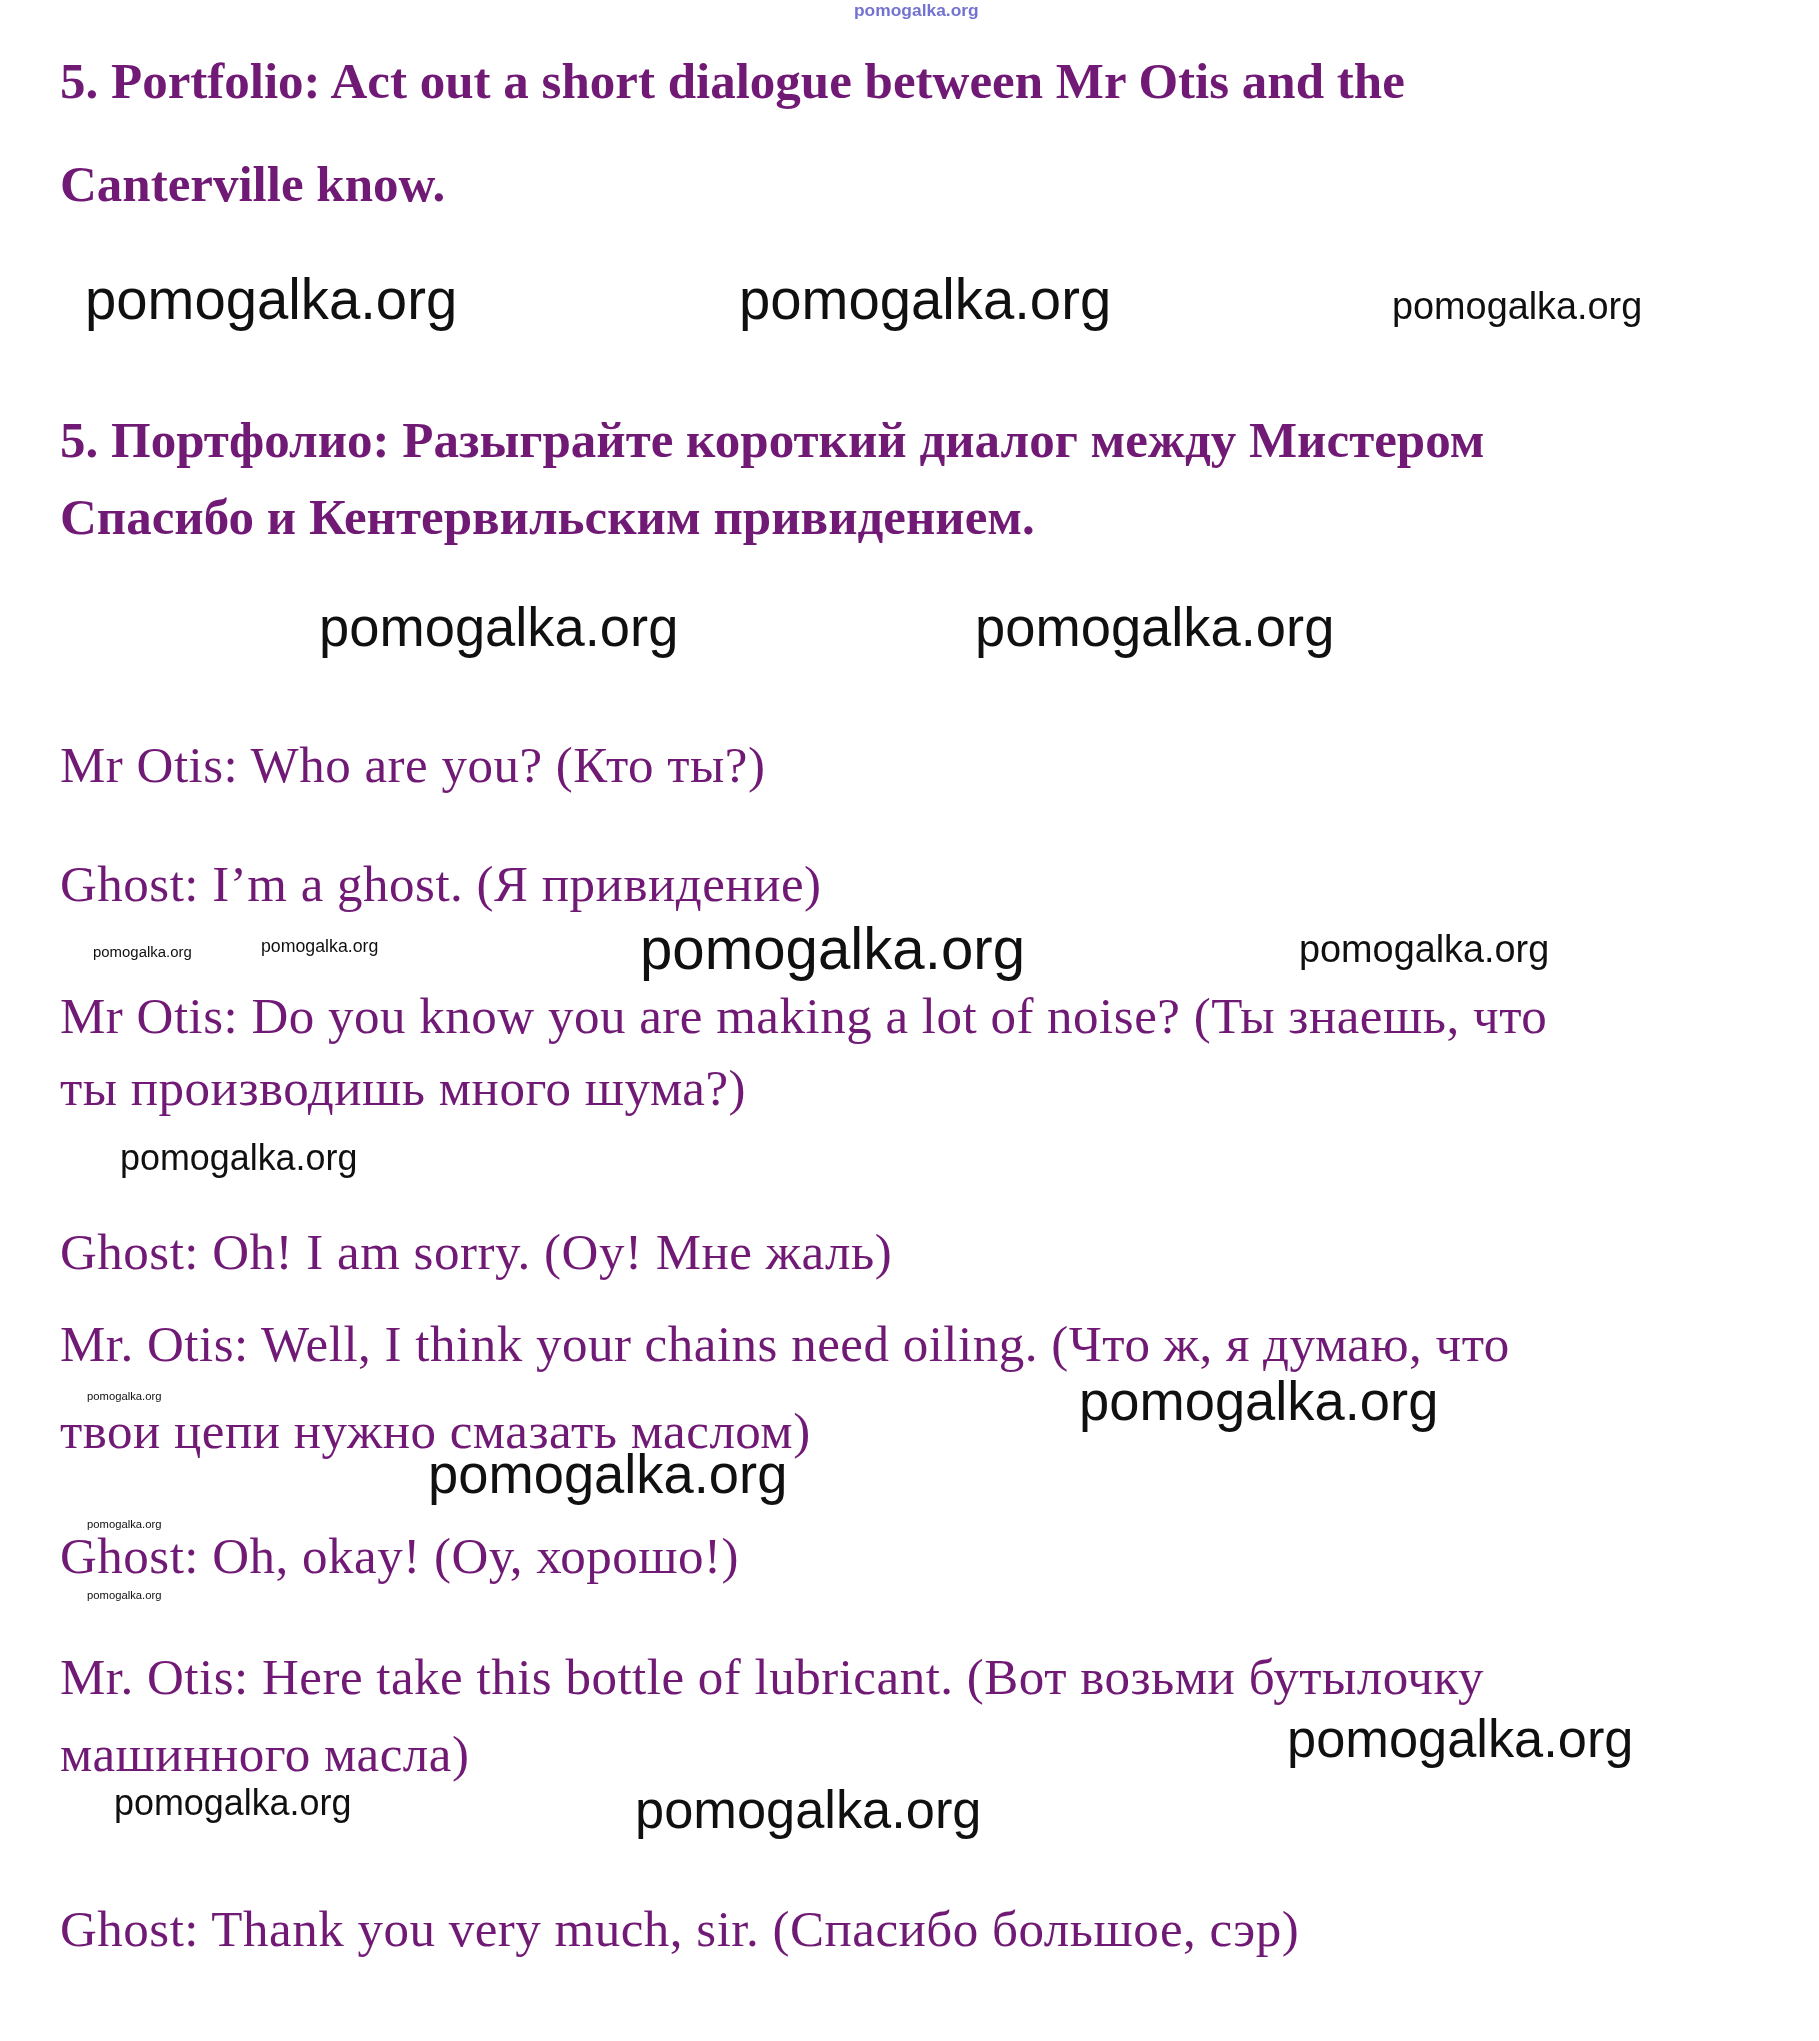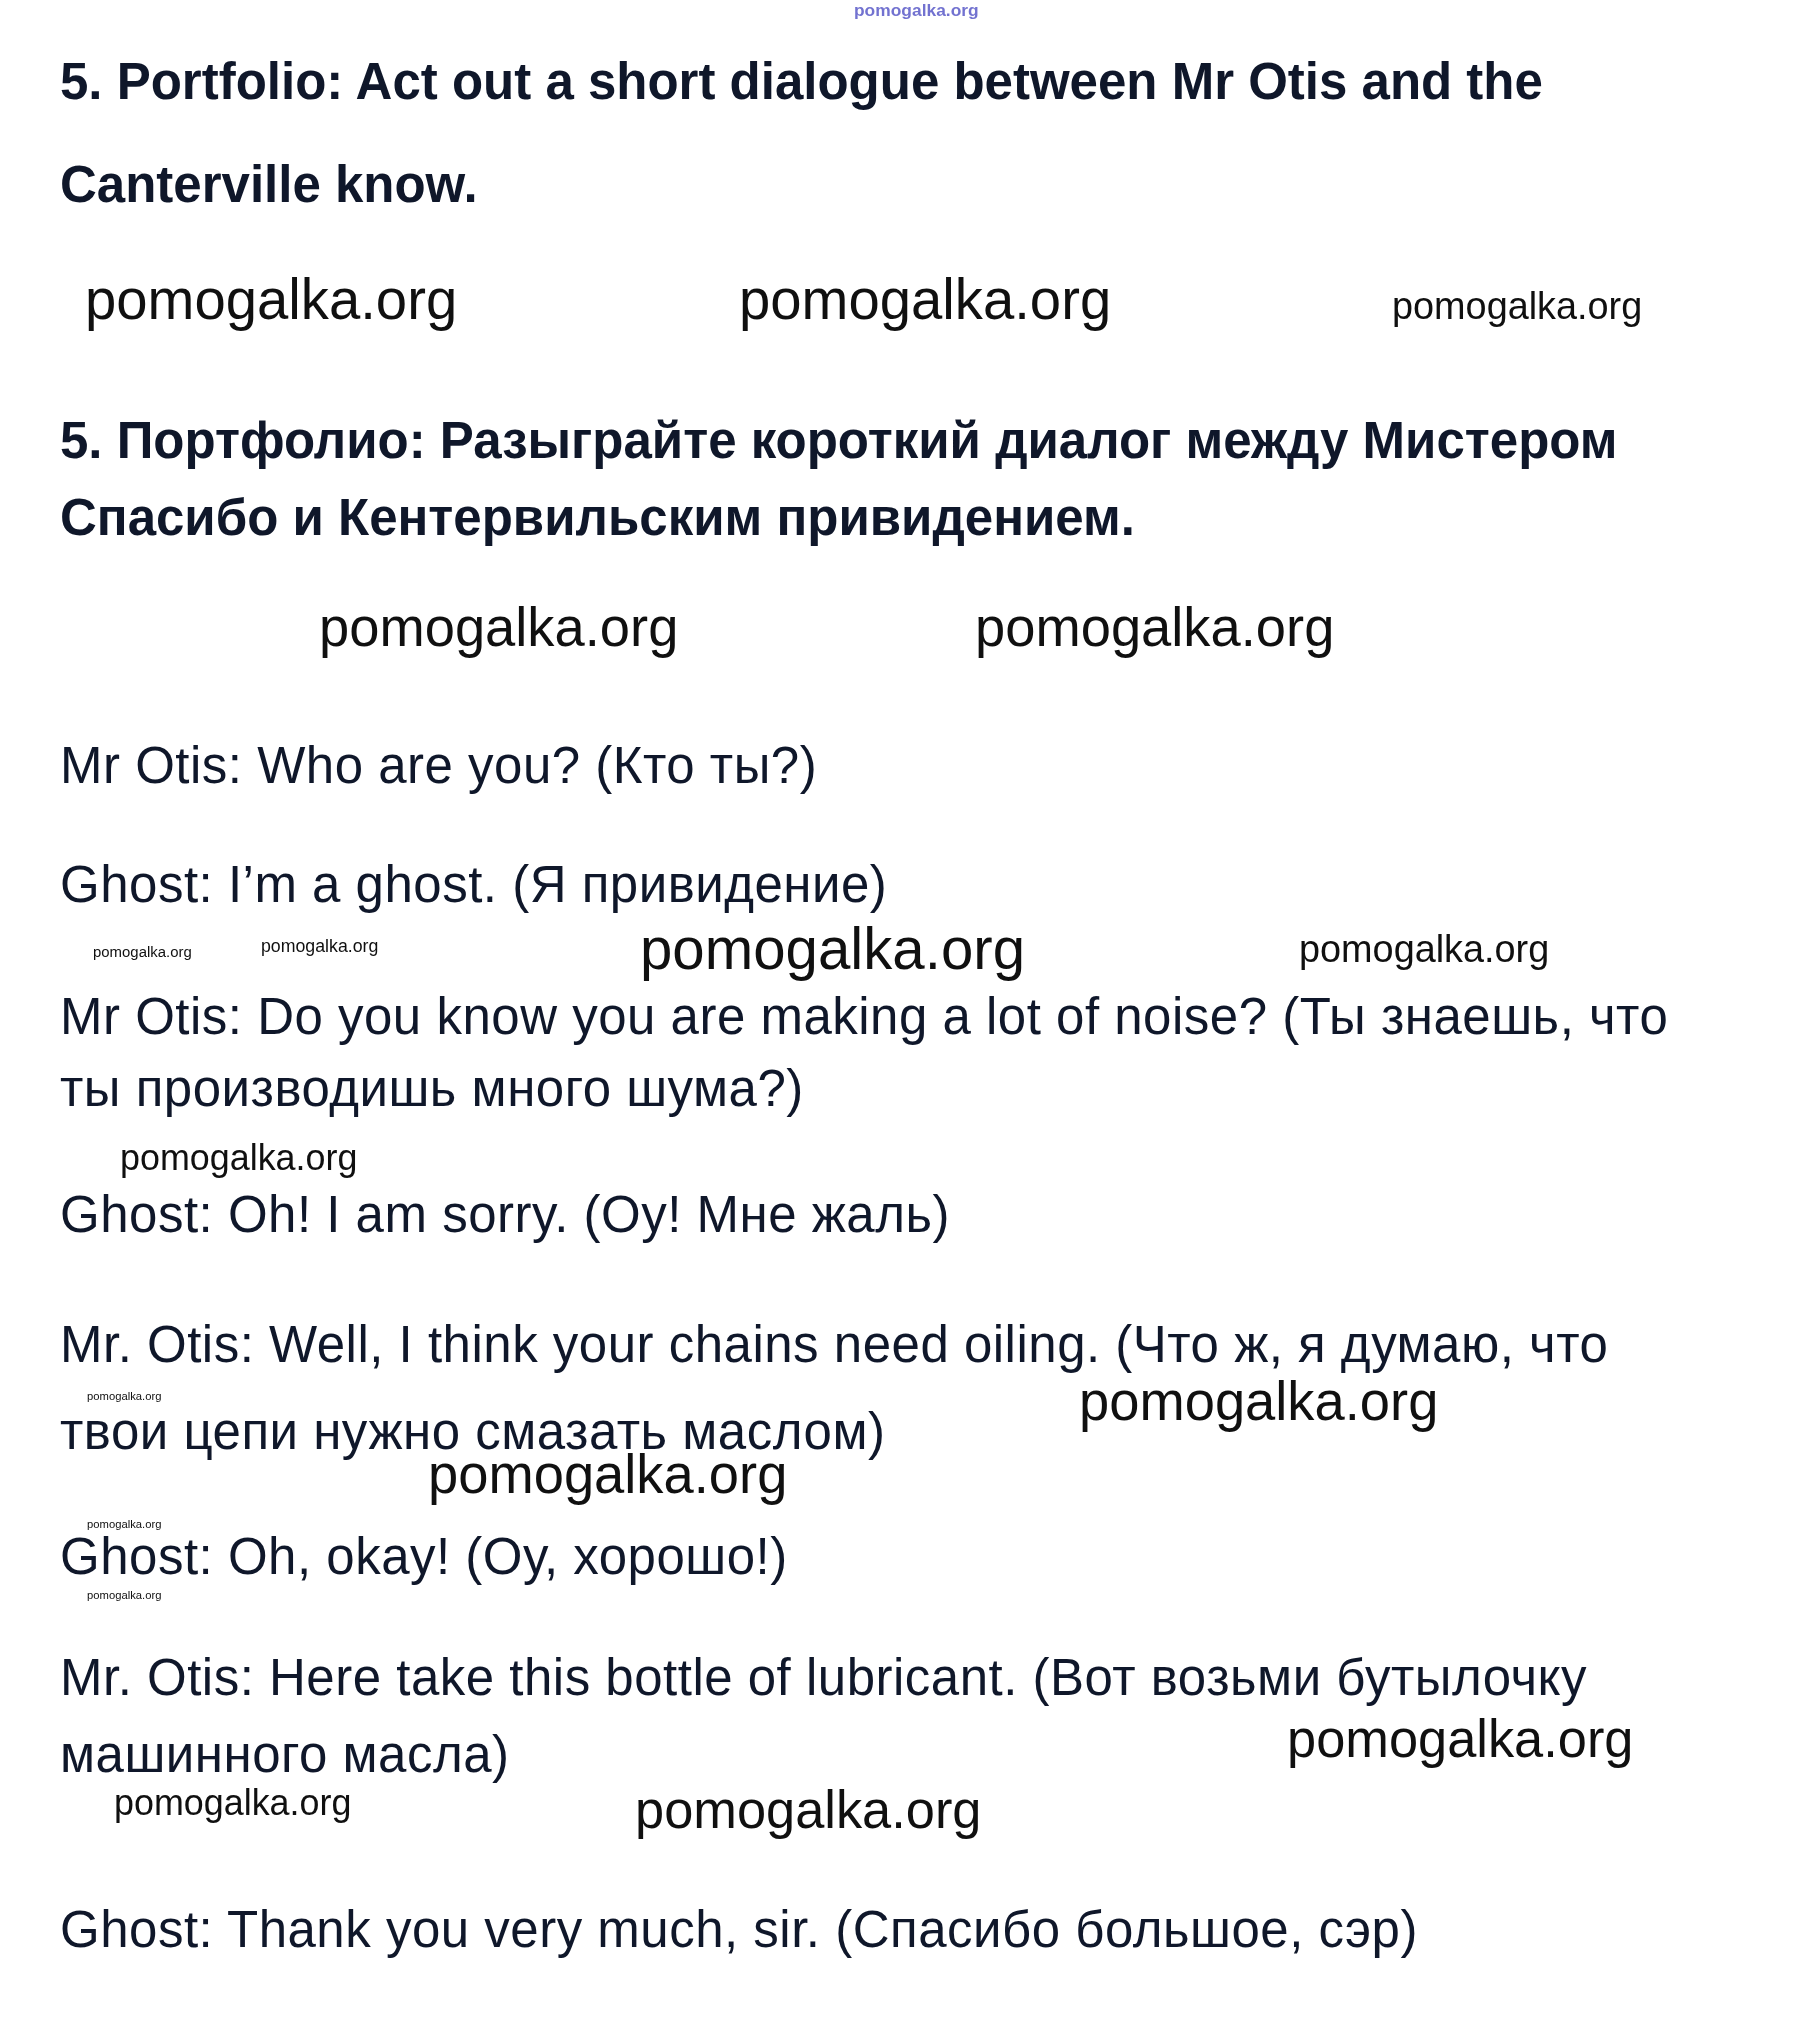--- a/index.html
+++ b/index.html
@@ -9,23 +9,23 @@
     height:2041px;
     background:#ffffff;
     overflow:hidden;
     font-family:"Liberation Serif","DejaVu Serif",serif;
   }
   
   .tl {
     position:absolute;
     left:60px;
     white-space:nowrap;
-    font-family:Liberation Sans, sans-serif;
+    font-family:Liberation Serif, serif;
     font-size:51px;
-    color:#0f172a;
+    color:#701a75;
     line-height:1;
     letter-spacing:0.5px;
   }
   .tl.bold {
     font-weight:bold;
     font-size:51px;
     letter-spacing:0px;
   }
   
   .wm {
@@ -75,21 +75,21 @@
   <div class="wm" style="left:93px; top:944px; font-size:15.4px;">pomogalka.org</div>
   <div class="wm" style="left:261px; top:937px; font-size:18.3px;">pomogalka.org</div>
   <div class="wm" style="left:640px; top:919px; font-size:60px;">pomogalka.org</div>
   <div class="wm" style="left:1299px; top:929px; font-size:39px;">pomogalka.org</div>
 
   <div class="tl" style="top:991px;">Mr Otis: Do you know you are making a lot of noise? (Ты знаешь, что</div>
   <div class="tl" style="top:1063px;">ты производишь много шума?)</div>
 
   <div class="wm" style="left:120px; top:1139px; font-size:37px;">pomogalka.org</div>
 
-  <div class="tl" style="top:1189px;">Ghost: Oh! I am sorry. (Оу! Мне жаль)</div>
+  <div class="tl" style="top:1227px;">Ghost: Oh! I am sorry. (Оу! Мне жаль)</div>
 
   <div class="tl" style="top:1319px;">Mr. Otis: Well, I think your chains need oiling. (Что ж, я думаю, что</div>
 
   <div class="wm" style="left:1079px; top:1373px; font-size:56px;">pomogalka.org</div>
   <div class="wm" style="left:87px; top:1390px; font-size:11.6px;">pomogalka.org</div>
 
   <div class="tl" style="top:1406px;">твои цепи нужно смазать маслом)</div>
 
   <div class="wm" style="left:428px; top:1446px; font-size:56px;">pomogalka.org</div>
   <div class="wm" style="left:87px; top:1518px; font-size:11.6px;">pomogalka.org</div>

